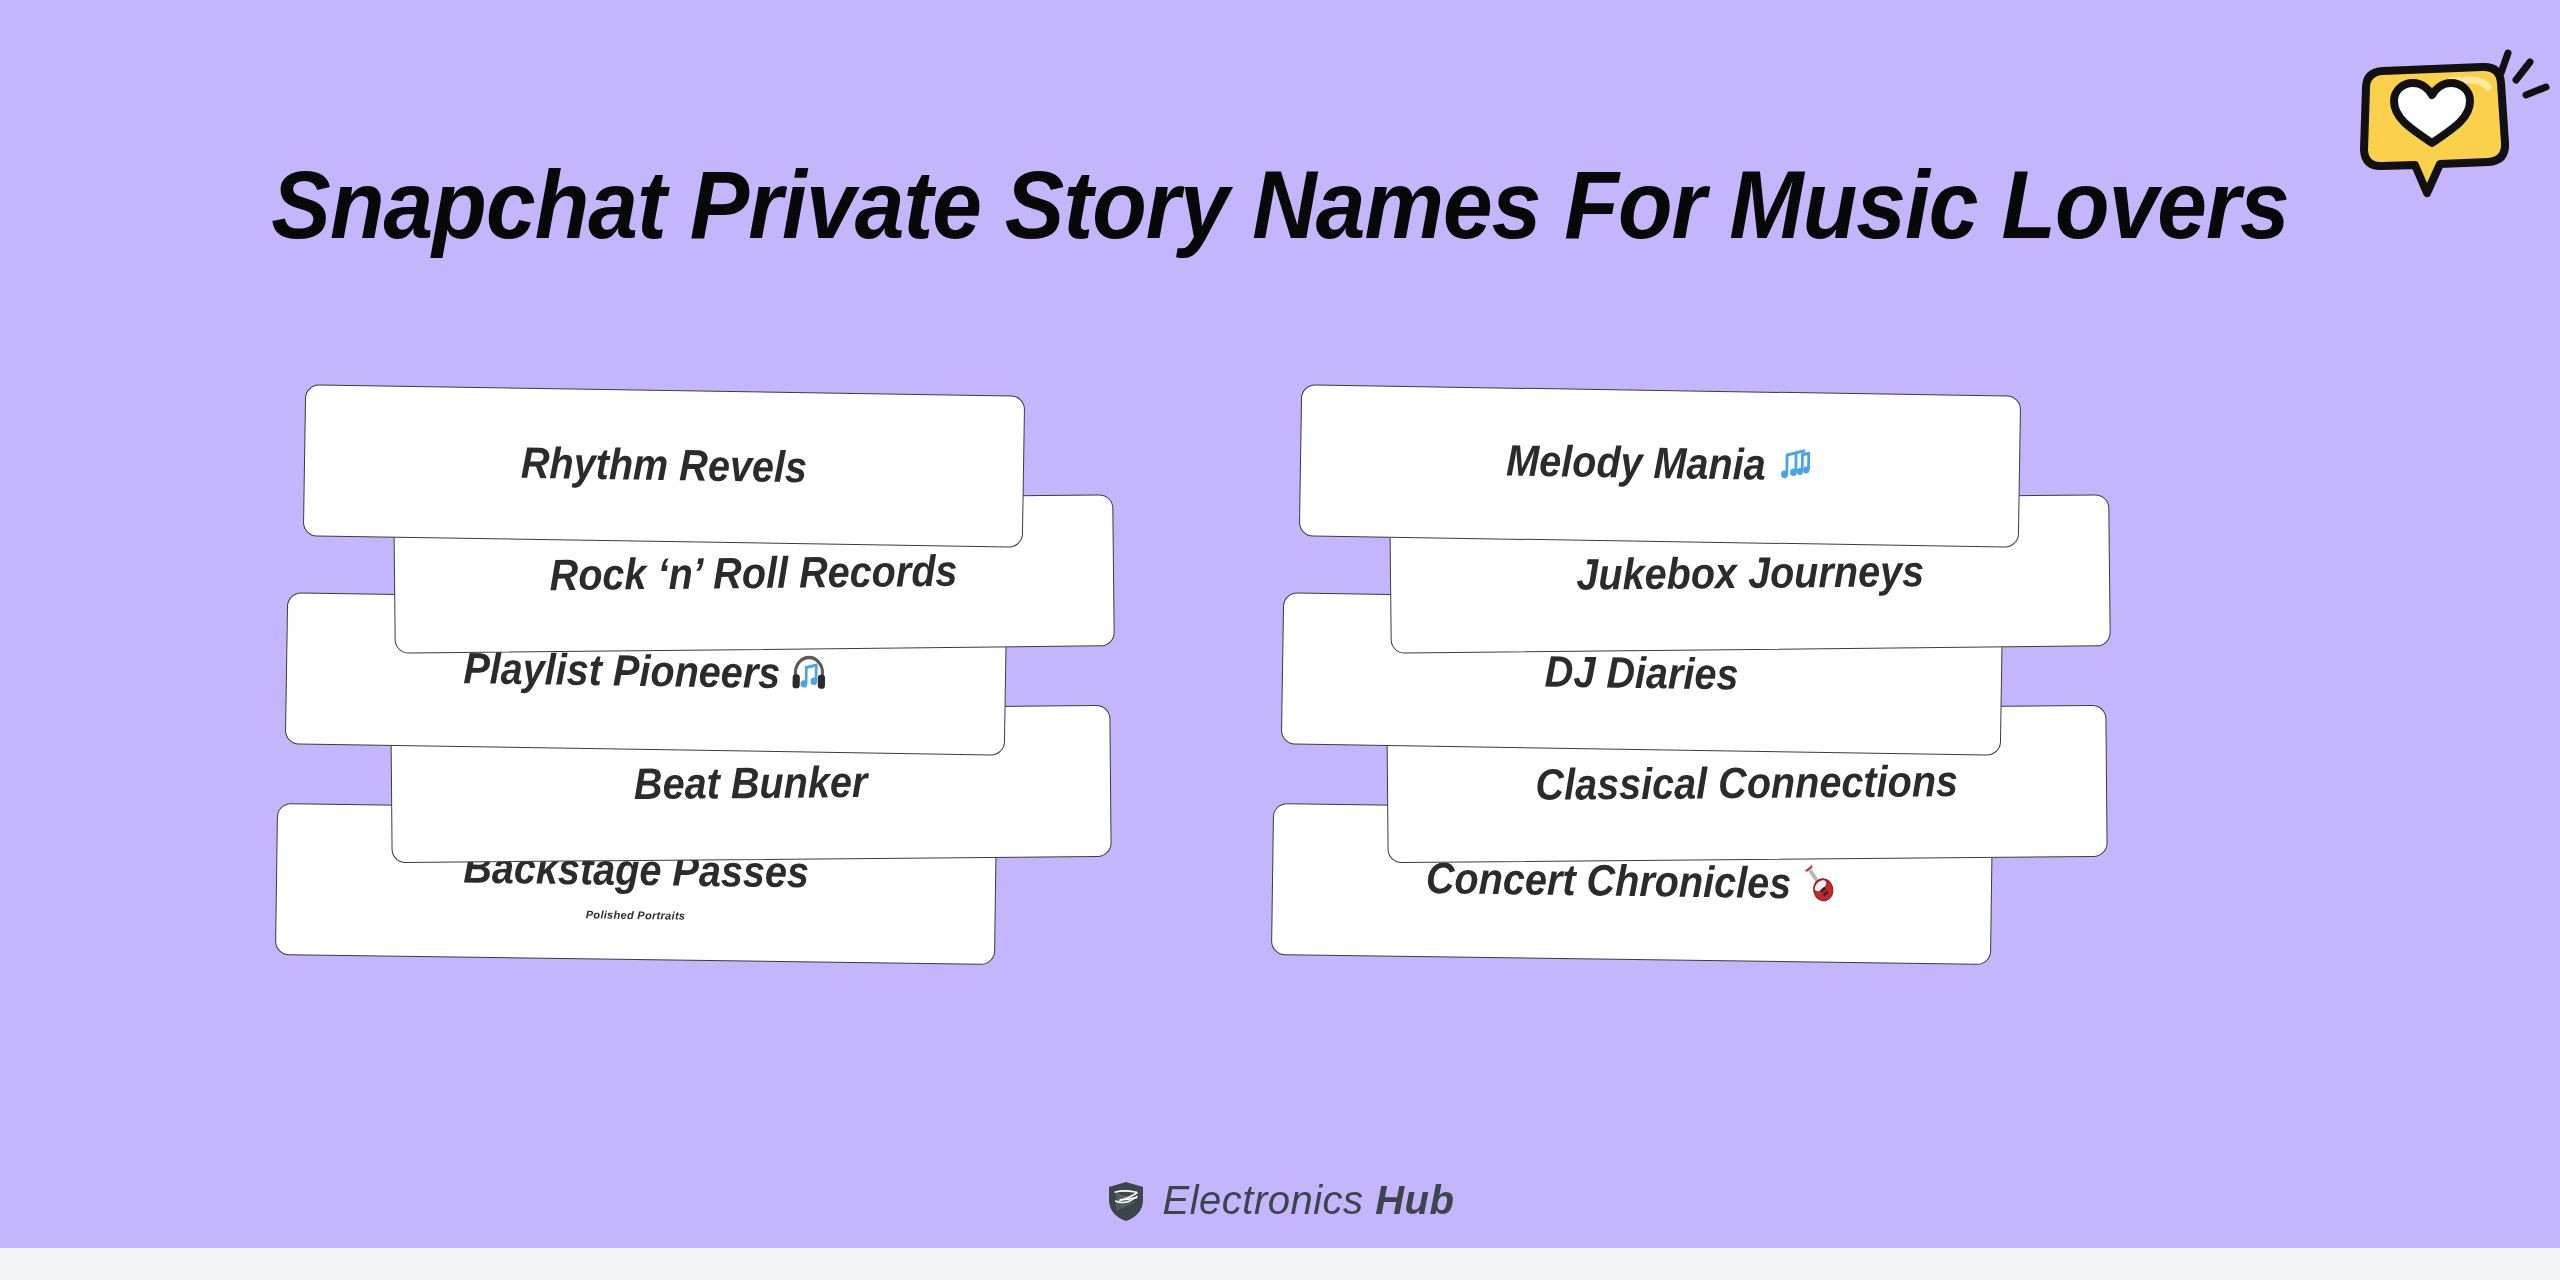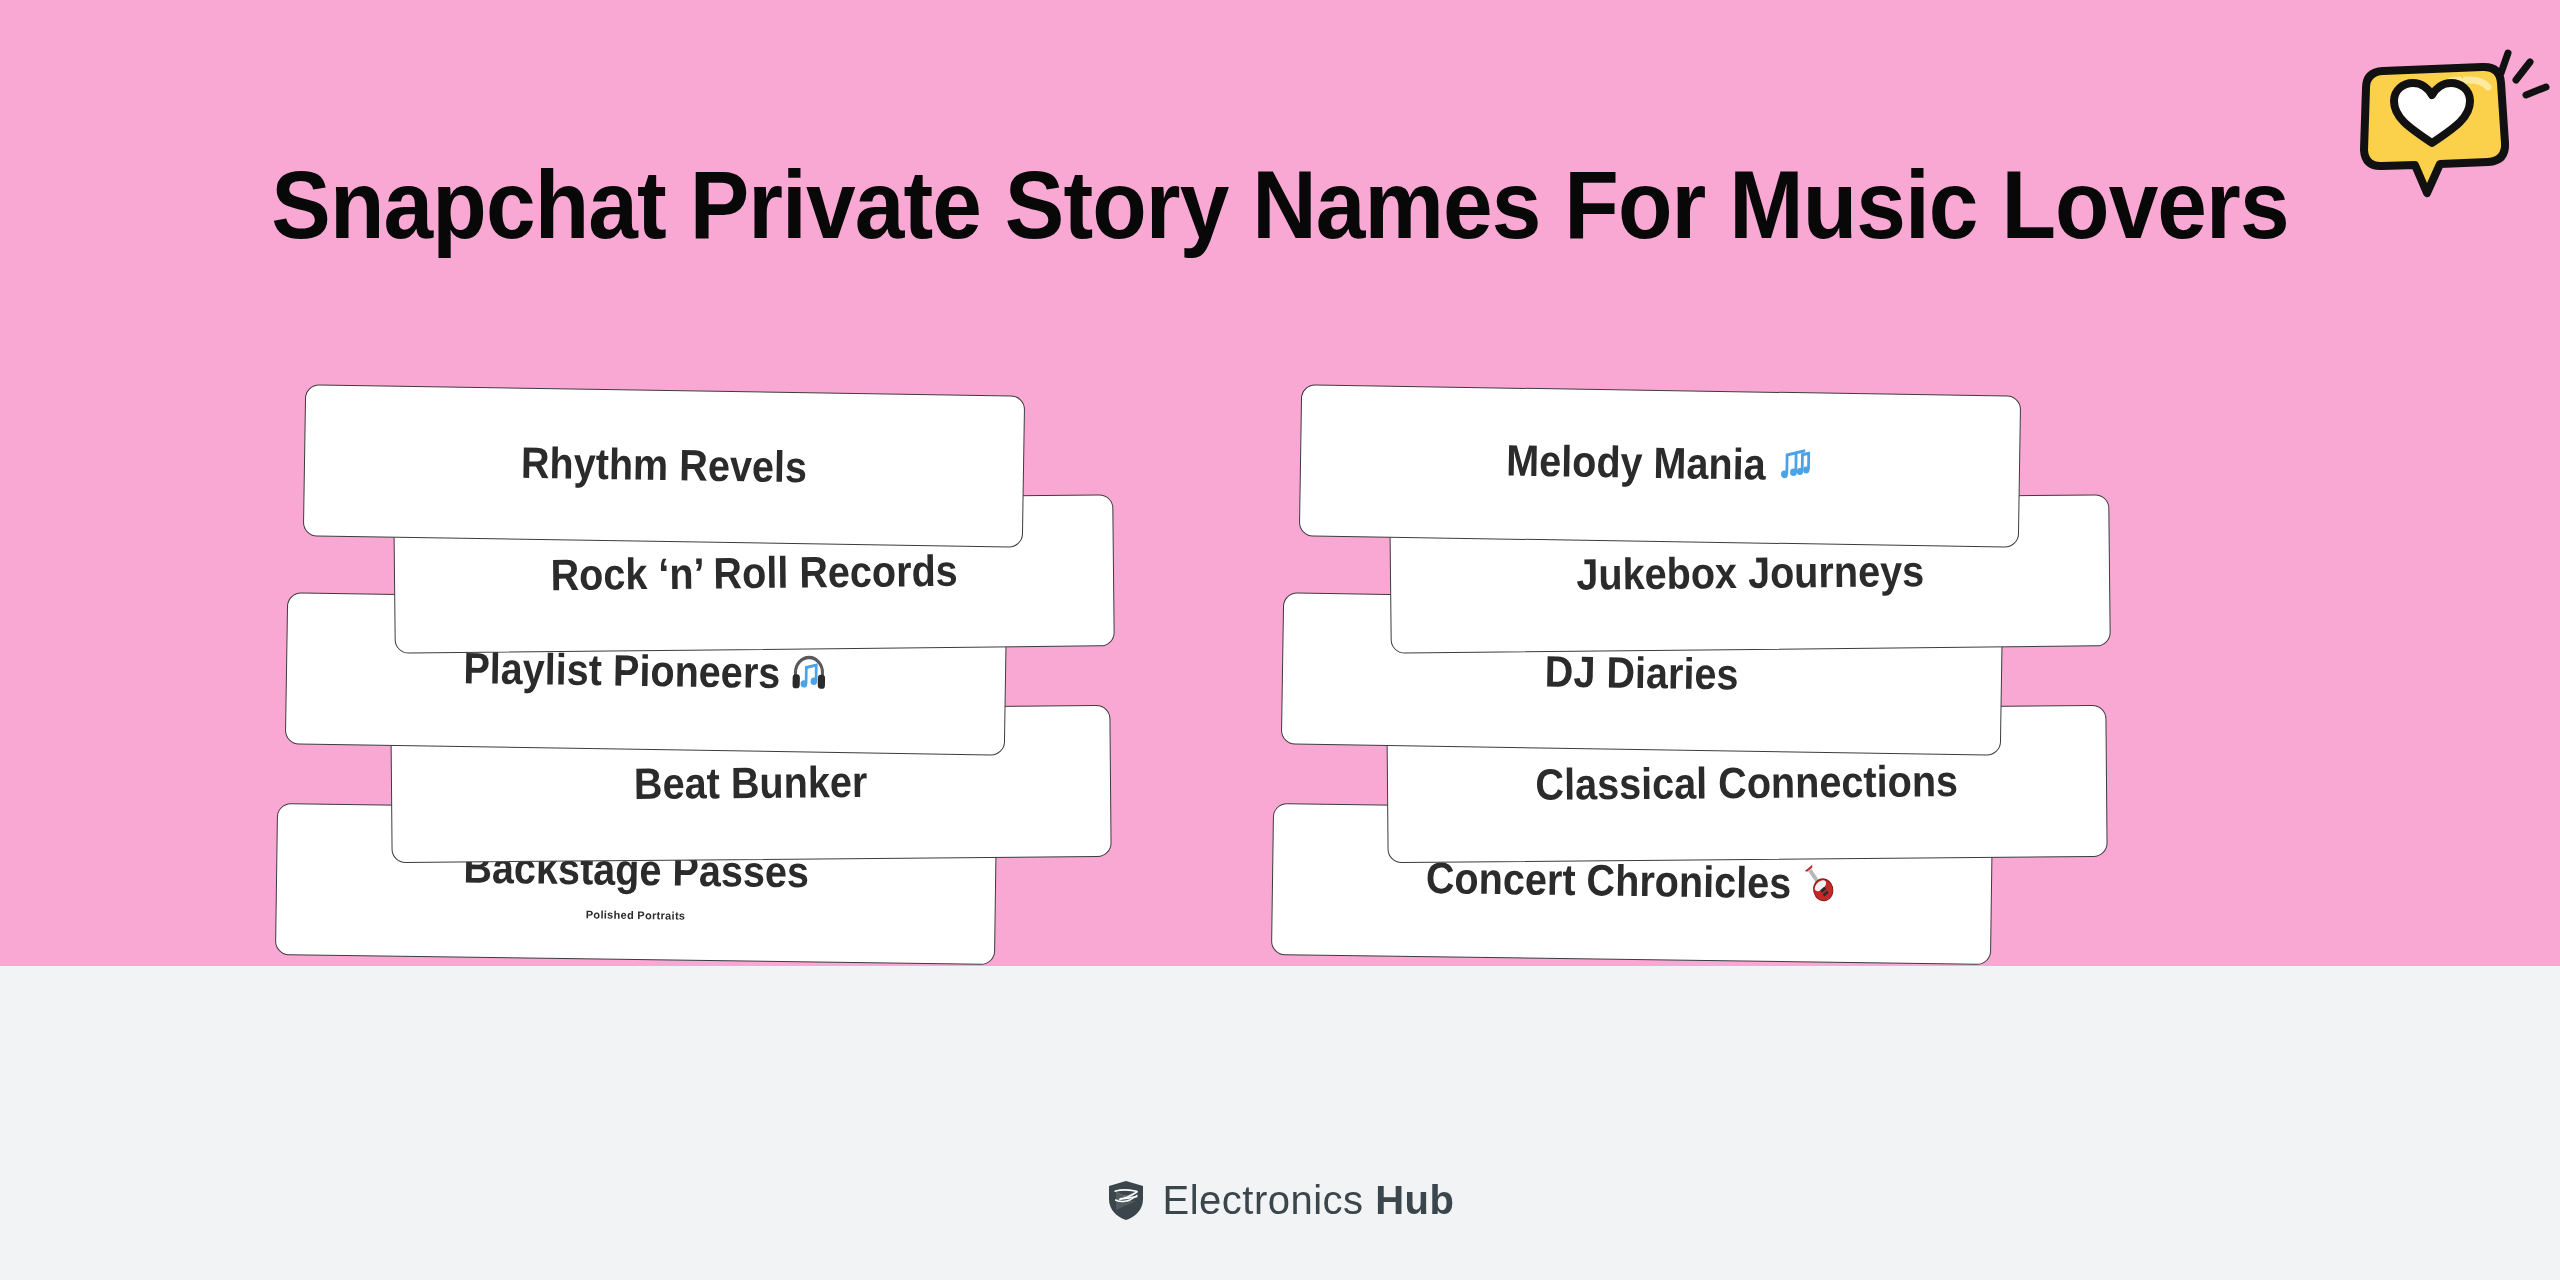--- a/index.html
+++ b/index.html
@@ -2,21 +2,21 @@
 <html><head>
 <meta charset="utf-8">
 <style>
   * { margin:0; padding:0; box-sizing:border-box; }
   html, body {
     width:2560px; height:1280px;
     background:#f2f3f5;
     font-family:"Liberation Sans", sans-serif;
     overflow:hidden;
   }
-  .page { position:relative; width:2560px; height:966px; background:#f9a8d4; }
+  .page { position:relative; width:2560px; height:1248px; background:#c4b5fd;font-style:italic; }
 
   
   .title {
     position:absolute;
     left:0; right:0;
     top:150px;
     text-align:center;
     font-family:"Liberation Sans", sans-serif;
     font-weight:700;
     font-size:96px;
@@ -78,21 +78,21 @@
   
   .r0 { left:  8px; top:  0px; width:720px; transform:rotate(0.9deg);  z-index:5; }
   .r1 { left: 98px; top:108px; width:720px; transform:rotate(-0.6deg); z-index:4; }
   .r2 { left:-10px; top:208px; width:720px; transform:rotate(0.9deg);  z-index:3; }
   .r3 { left: 95px; top:318px; width:720px; transform:rotate(-0.5deg); z-index:2; }
   .r4 { left:-20px; top:418px; width:720px; transform:rotate(0.8deg);  z-index:1; }
 
   
   .footer {
     position:absolute; left:0; right:1px; top:1178px;
-    display:flex; align-items:flex-start; justify-content:center; gap:14px;
+    display:flex; align-items:center; justify-content:center; gap:14px;
   }
   .footer-logo { width:44px; height:44px; }
   .footer-text {
     font-family:"Liberation Sans", sans-serif;
     font-size:40px;
     color:#3a454c;
     letter-spacing:0.5px;
   }
   .footer-text b { font-weight:700; }
   .footer-text span.light { font-weight:400; }

